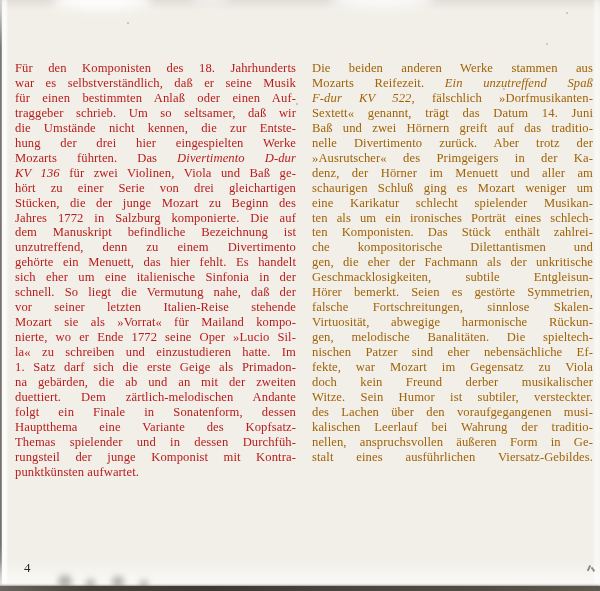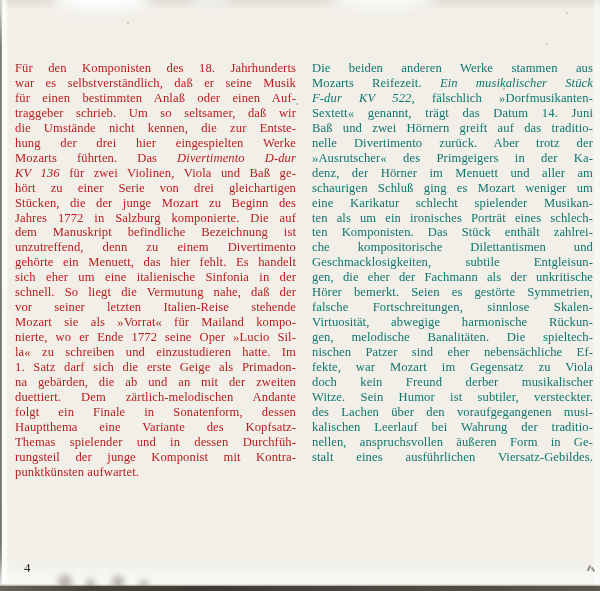--- a/index.html
+++ b/index.html
@@ -139,36 +139,36 @@
       <div class="line"><span>la« zu schreiben und einzustudieren hatte. Im</span></div>
       <div class="line"><span>1. Satz darf sich die erste Geige als Primadon-</span></div>
       <div class="line"><span>na gebärden, die ab und an mit der zweiten</span></div>
       <div class="line"><span>duettiert. Dem zärtlich-melodischen Andante</span></div>
       <div class="line"><span>folgt ein Finale in Sonatenform, dessen</span></div>
       <div class="line"><span>Hauptthema eine Variante des Kopfsatz-</span></div>
       <div class="line"><span>Themas spielender und in dessen Durchfüh-</span></div>
       <div class="line"><span>rungsteil der junge Komponist mit Kontra-</span></div>
       <div class="line flush"><span>punktkünsten aufwartet.</span></div>
     </div>
-  <div class="column col-right" style="color: #0f766e;">
+  <div class="column col-right" style="color: #a16207;">
       <div class="line"><span>Die beiden anderen Werke stammen aus</span></div>
-      <div class="line"><span>Mozarts Reifezeit. </span><span class="it">Ein musikalischer Stück</span></div>
+      <div class="line"><span>Mozarts Reifezeit. </span><span class="it">Ein unzutreffend Spaß</span></div>
       <div class="line"><span class="it">F-dur KV 522</span><span>, fälschlich »Dorfmusikanten-</span></div>
       <div class="line"><span>Sextett« genannt, trägt das Datum 14. Juni</span></div>
       <div class="line"><span>Baß und zwei Hörnern greift auf das traditio-</span></div>
       <div class="line"><span>nelle Divertimento zurück. Aber trotz der</span></div>
       <div class="line"><span>»Ausrutscher« des Primgeigers in der Ka-</span></div>
       <div class="line"><span>denz, der Hörner im Menuett und aller am</span></div>
       <div class="line"><span>schaurigen Schluß ging es Mozart weniger um</span></div>
       <div class="line"><span>eine Karikatur schlecht spielender Musikan-</span></div>
       <div class="line"><span>ten als um ein ironisches Porträt eines schlech-</span></div>
       <div class="line"><span>ten Komponisten. Das Stück enthält zahlrei-</span></div>
       <div class="line"><span>che kompositorische Dilettantismen und</span></div>
+      <div class="line"><span>gen, die eher der Fachmann als der unkritische</span></div>
       <div class="line"><span>Geschmacklosigkeiten, subtile Entgleisun-</span></div>
-      <div class="line"><span>gen, die eher der Fachmann als der unkritische</span></div>
       <div class="line"><span>Hörer bemerkt. Seien es gestörte Symmetrien,</span></div>
       <div class="line"><span>falsche Fortschreitungen, sinnlose Skalen-</span></div>
       <div class="line"><span>Virtuosität, abwegige harmonische Rückun-</span></div>
       <div class="line"><span>gen, melodische Banalitäten. Die spieltech-</span></div>
       <div class="line"><span>nischen Patzer sind eher nebensächliche Ef-</span></div>
       <div class="line"><span>fekte, war Mozart im Gegensatz zu Viola</span></div>
       <div class="line"><span>doch kein Freund derber musikalischer</span></div>
       <div class="line"><span>Witze. Sein Humor ist subtiler, versteckter.</span></div>
       <div class="line"><span>des Lachen über den voraufgegangenen musi-</span></div>
       <div class="line"><span>kalischen Leerlauf bei Wahrung der traditio-</span></div>

